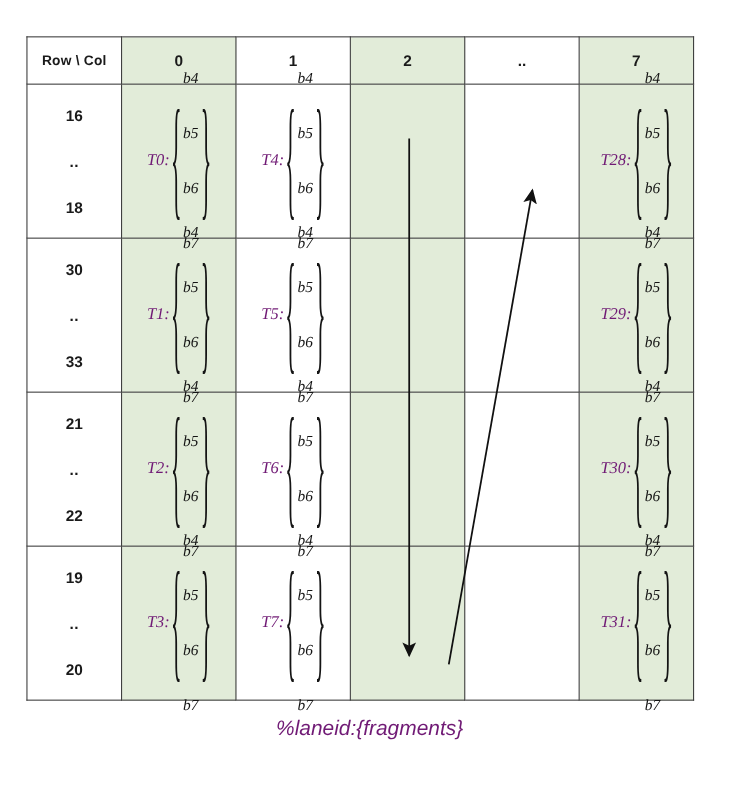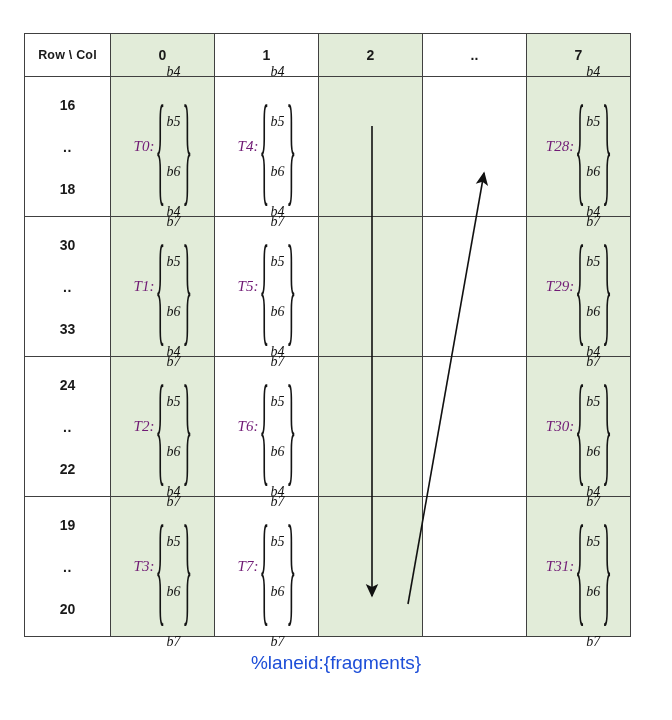--- a/index.html
+++ b/index.html
@@ -132,22 +132,23 @@
   }
 
   
   #caption {
     position: absolute;
     left: 0;
     top: 652px;
     width: 672px;
     text-align: center;
     font-size: 19px;
-    color: #1d4ed8;
+    color: #701a75;
     font-family: "Liberation Sans", sans-serif;
+    font-style: italic;
   }
 </style>
 </head>
 <body>
 
 <div id="figure">
 
   <table id="frag-table">
     <colgroup>
       <col class="c-head">
@@ -264,21 +265,21 @@
                 <span>b6</span>
                 <span>b7</span>
               </span>
               <span class="brace right">}</span>
             </div>
           </td>
         </tr>
         <tr>
           <td class="rowlabel">
             <div class="rowlabel-stack">
-              <span>24</span>
+              <span>21</span>
               <span class="dots">..</span>
               <span>22</span>
             </div>
           </td>
           <td class="green">
             <div class="frag">
               <span class="frag-label">T2:</span>
               <span class="brace">{</span>
               <span class="frag-items">
                 <span>b4</span>

